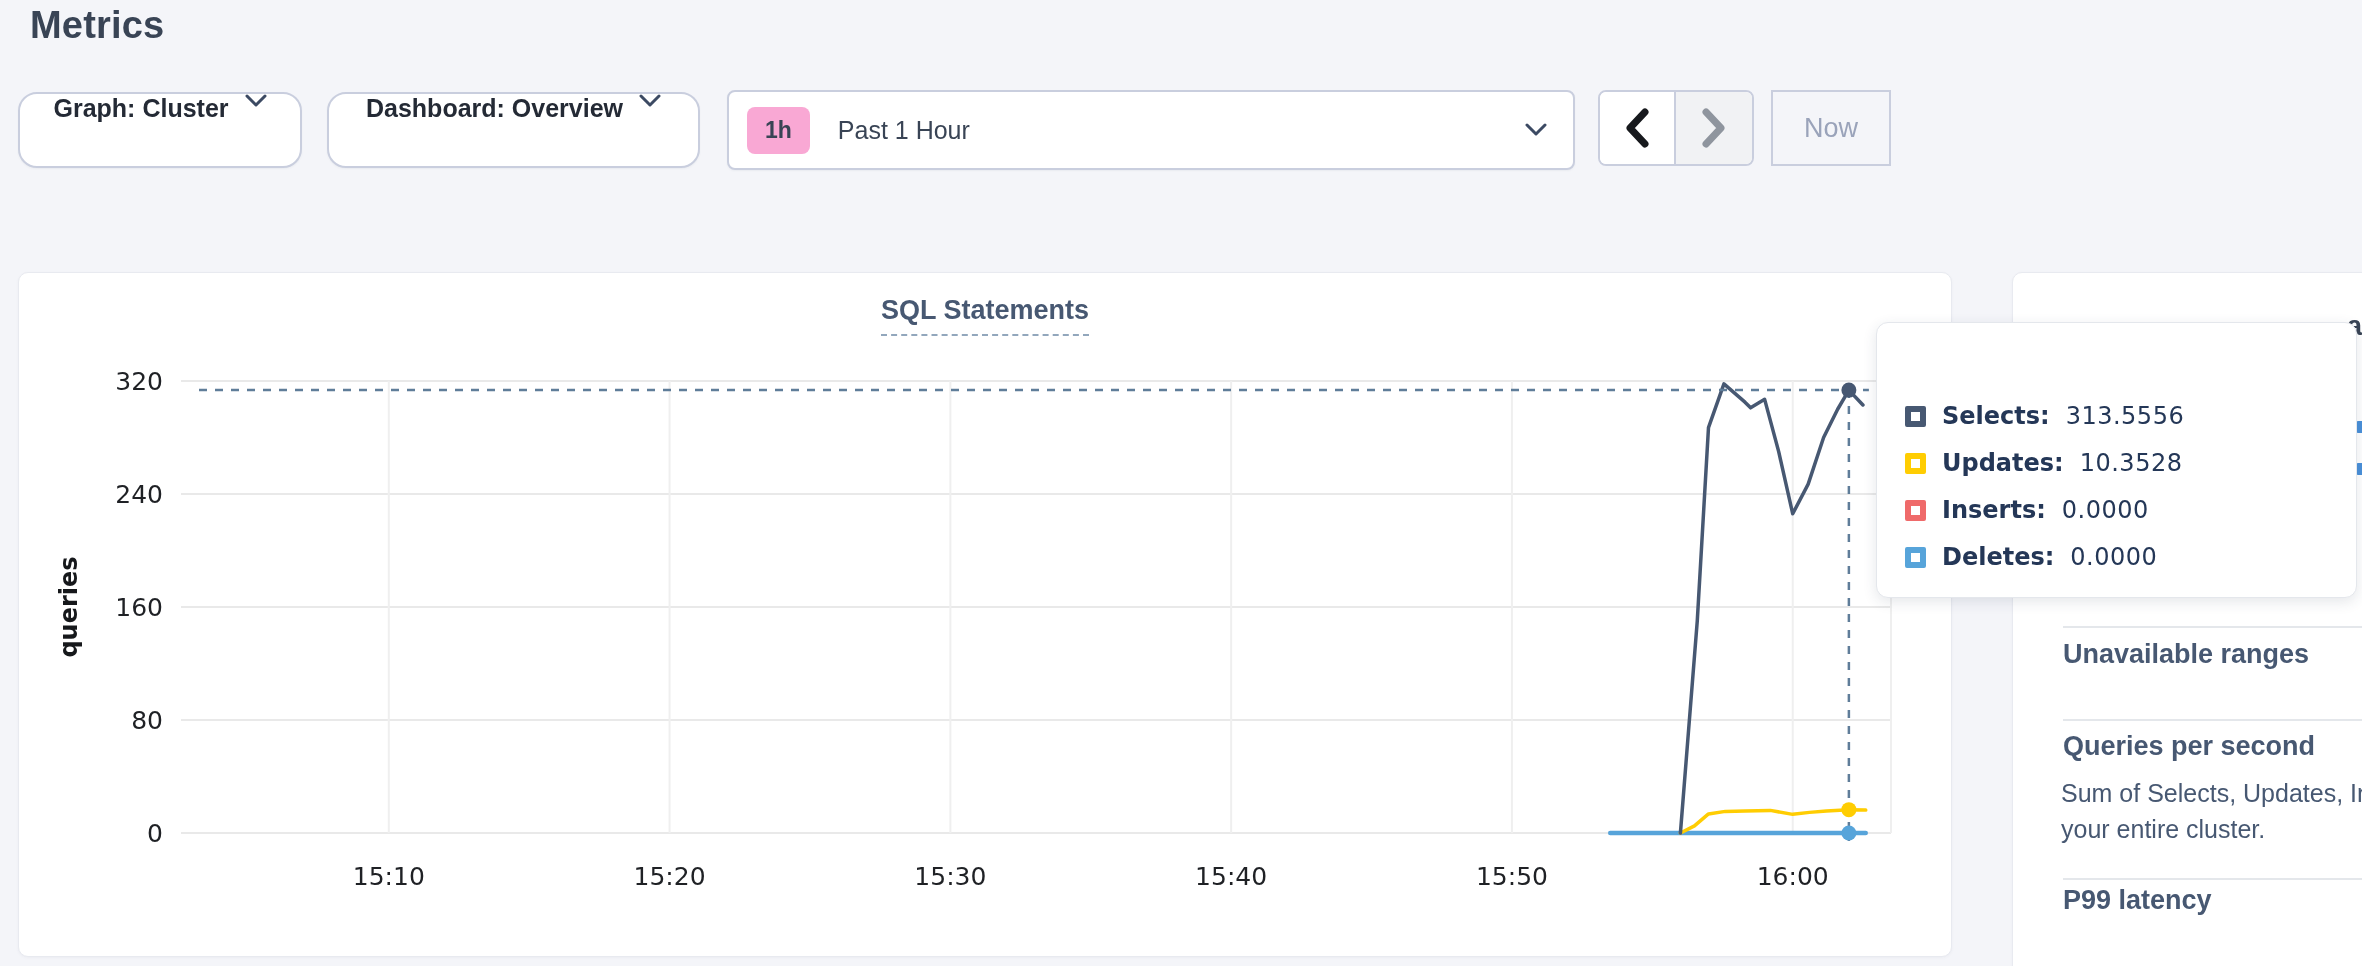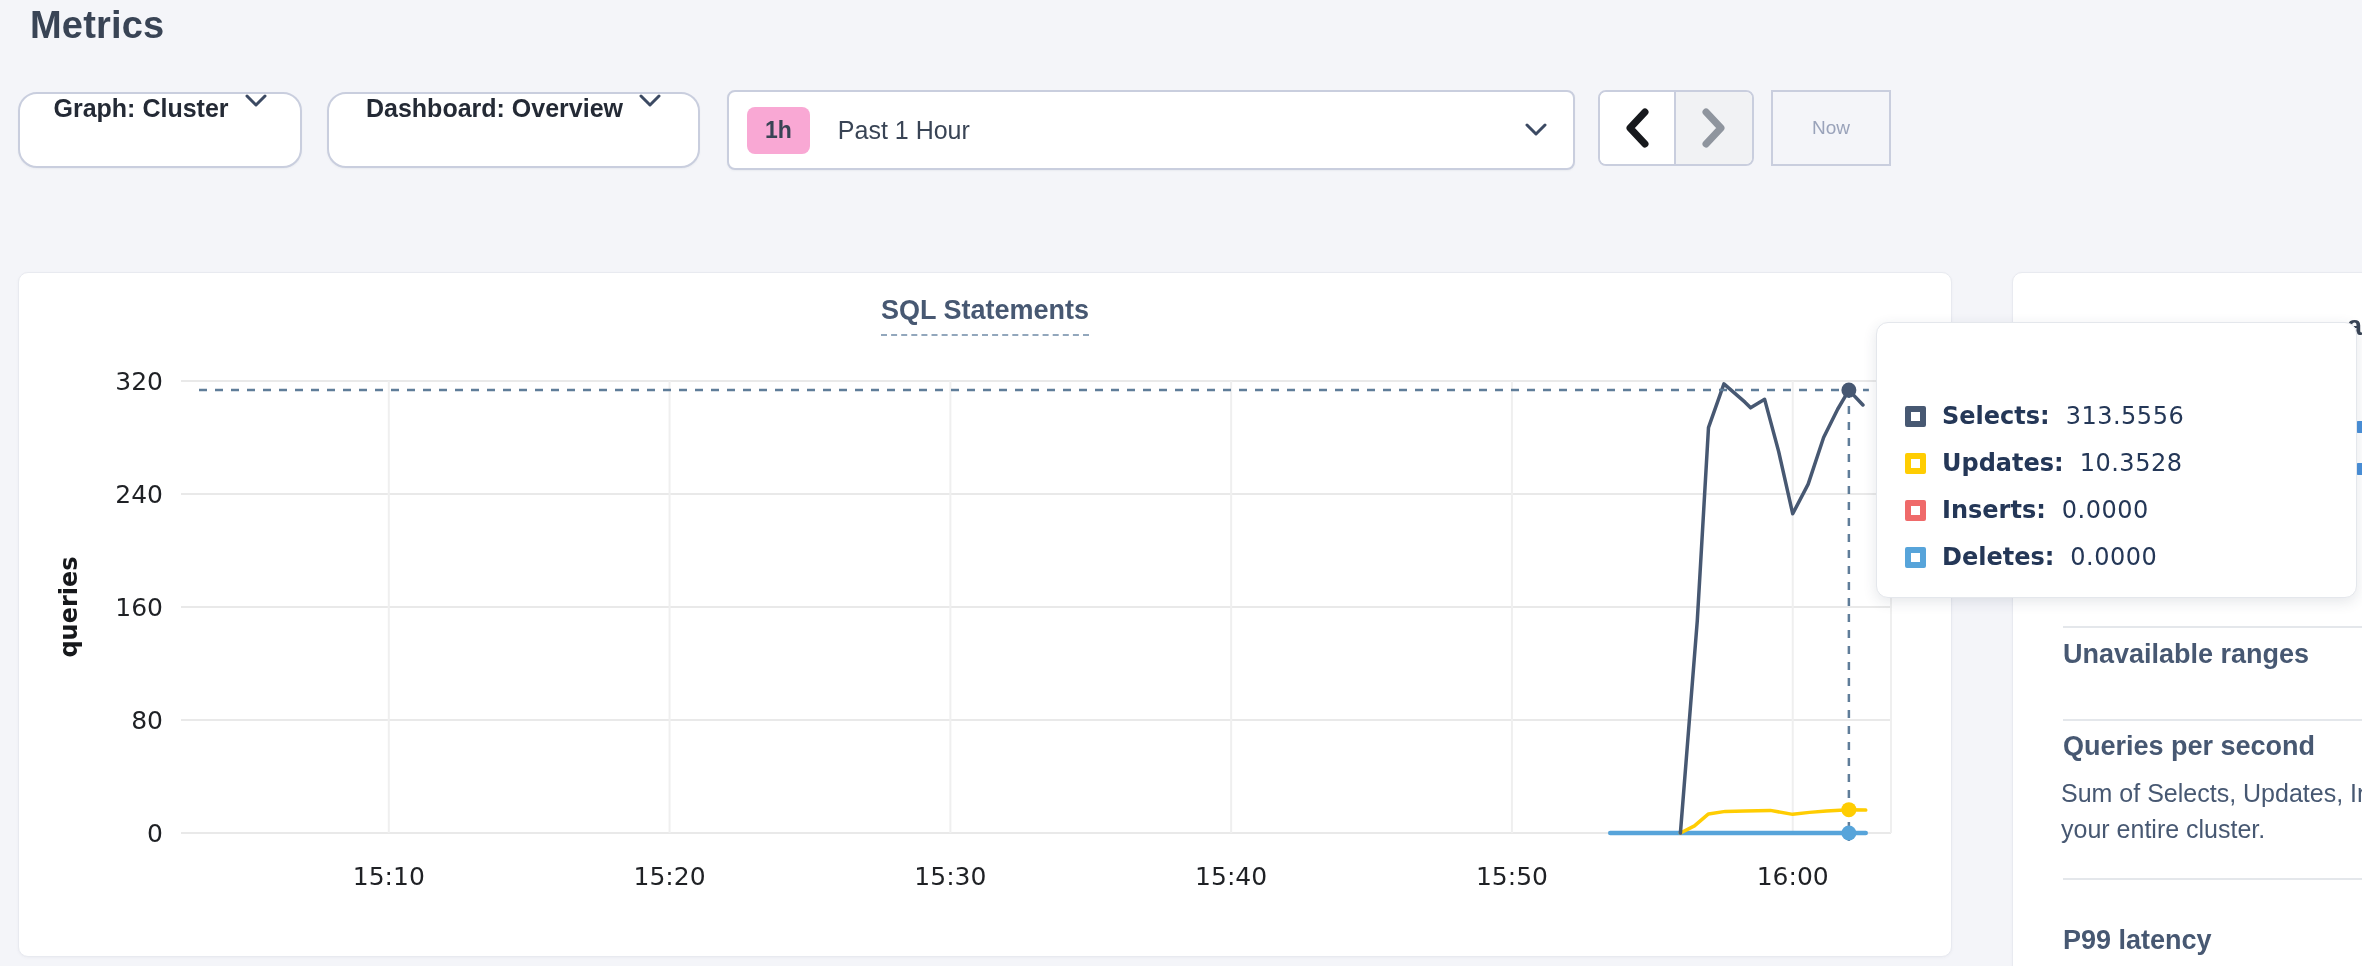--- a/index.html
+++ b/index.html
@@ -44,21 +44,21 @@
     border:2px solid #c9cede; border-radius:8px; overflow:hidden;
     display:flex; background:#fff;
   }
   .nav-half { width:50%; height:100%; display:flex; align-items:center; justify-content:center; cursor:pointer; }
   .nav-prev { background:#fff; border-right:2px solid #c9cede; }
   .nav-next { background:#f1f2f4; cursor:default; }
   .now-btn {
     position:absolute; left:1771px; top:90px; width:120px; height:76px;
     border:2px solid #c9cede; border-radius:0;
     display:flex; align-items:center; justify-content:center;
-    font-size:19px; color:#9aa3ba; background:transparent; cursor:default;
+    font-size:27px; color:#9aa3ba; background:transparent; cursor:default;
   }
   
   .chart-card {
     position:absolute; left:18px; top:272px; width:1934px; height:685px;
     background:#fff; border:1px solid #e8eaf0; border-radius:10px;
     box-shadow:0 1px 3px rgba(70,85,110,.05);
   }
   .chart-title-wrap { position:absolute; top:22px; left:0; width:100%; text-align:center; }
   .chart-title {
     display:inline-block; font-size:27px; font-weight:bold; color:#475872;
@@ -187,21 +187,21 @@
 
   <div class="side-divider" style="top:353px;"></div>
   <div class="side-heading" style="top:366px;">Unavailable ranges</div>
 
   <div class="side-divider" style="top:446px;"></div>
   <div class="side-heading" style="top:458px;">Queries per second</div>
   <div class="side-body" style="top:502px;">Sum of Selects, Updates, Inser</div>
   <div class="side-body" style="top:538px;">your entire cluster.</div>
 
   <div class="side-divider" style="top:605px;"></div>
-  <div class="side-heading" style="top:652px;">P99 latency</div>
+  <div class="side-heading" style="top:612px;">P99 latency</div>
 </div>
 
 <div class="tooltip">
   <div class="tt-row" style="top:71px;">
     <span class="tt-swatch" style="border-color: rgb(71, 88, 114);"></span>
     <span class="tt-label">Selects:</span>
     <span class="tt-value">313.5556</span>
   </div>
   <div class="tt-row" style="top:118px;">
     <span class="tt-swatch" style="border-color: rgb(255, 205, 2);"></span>

